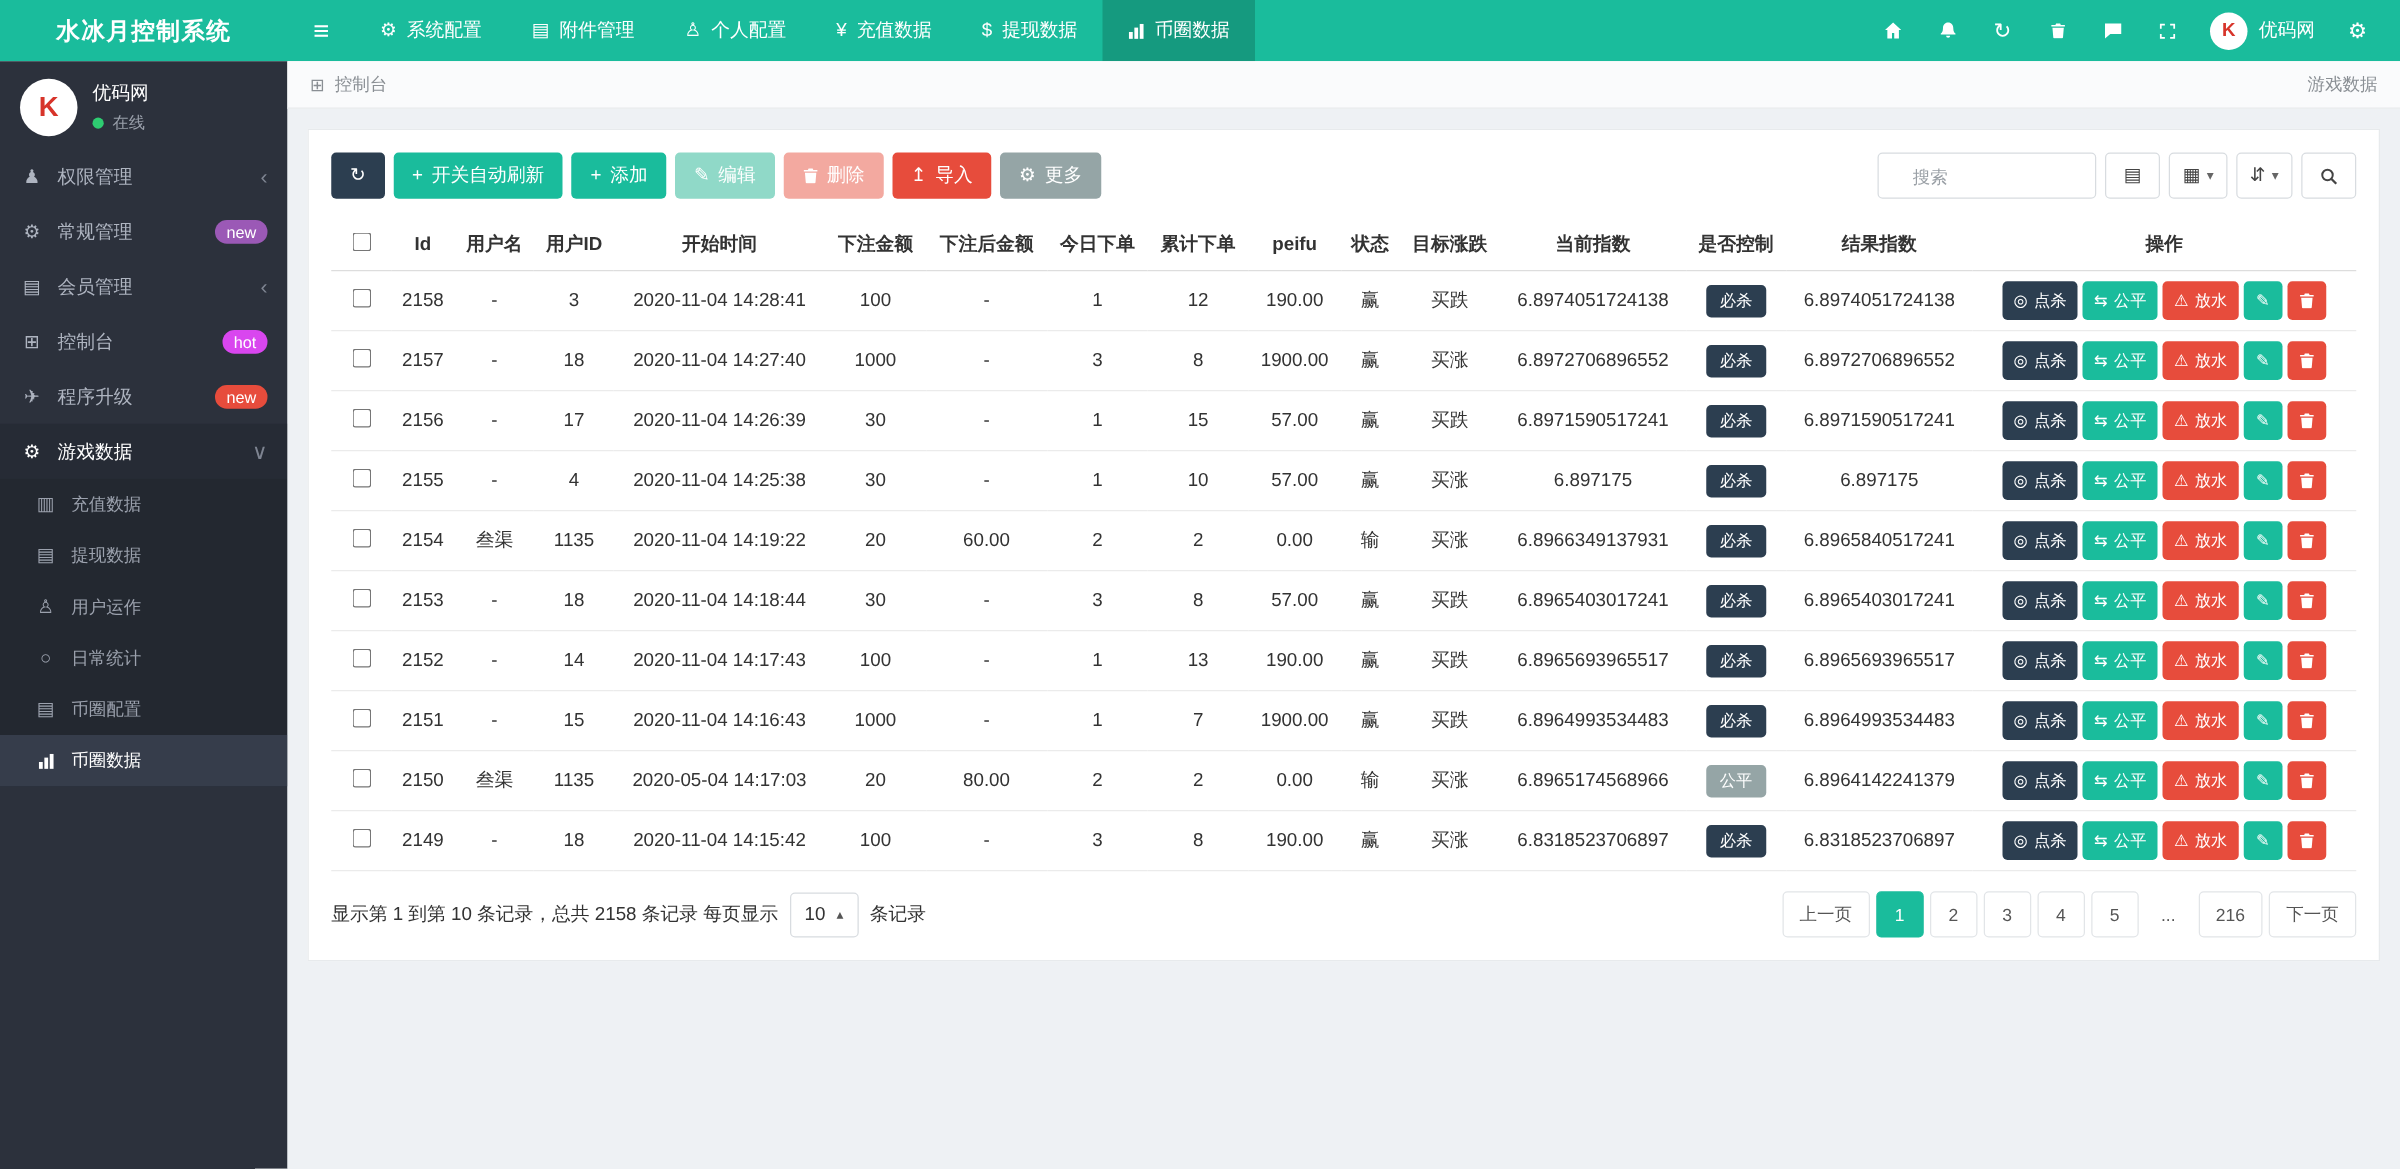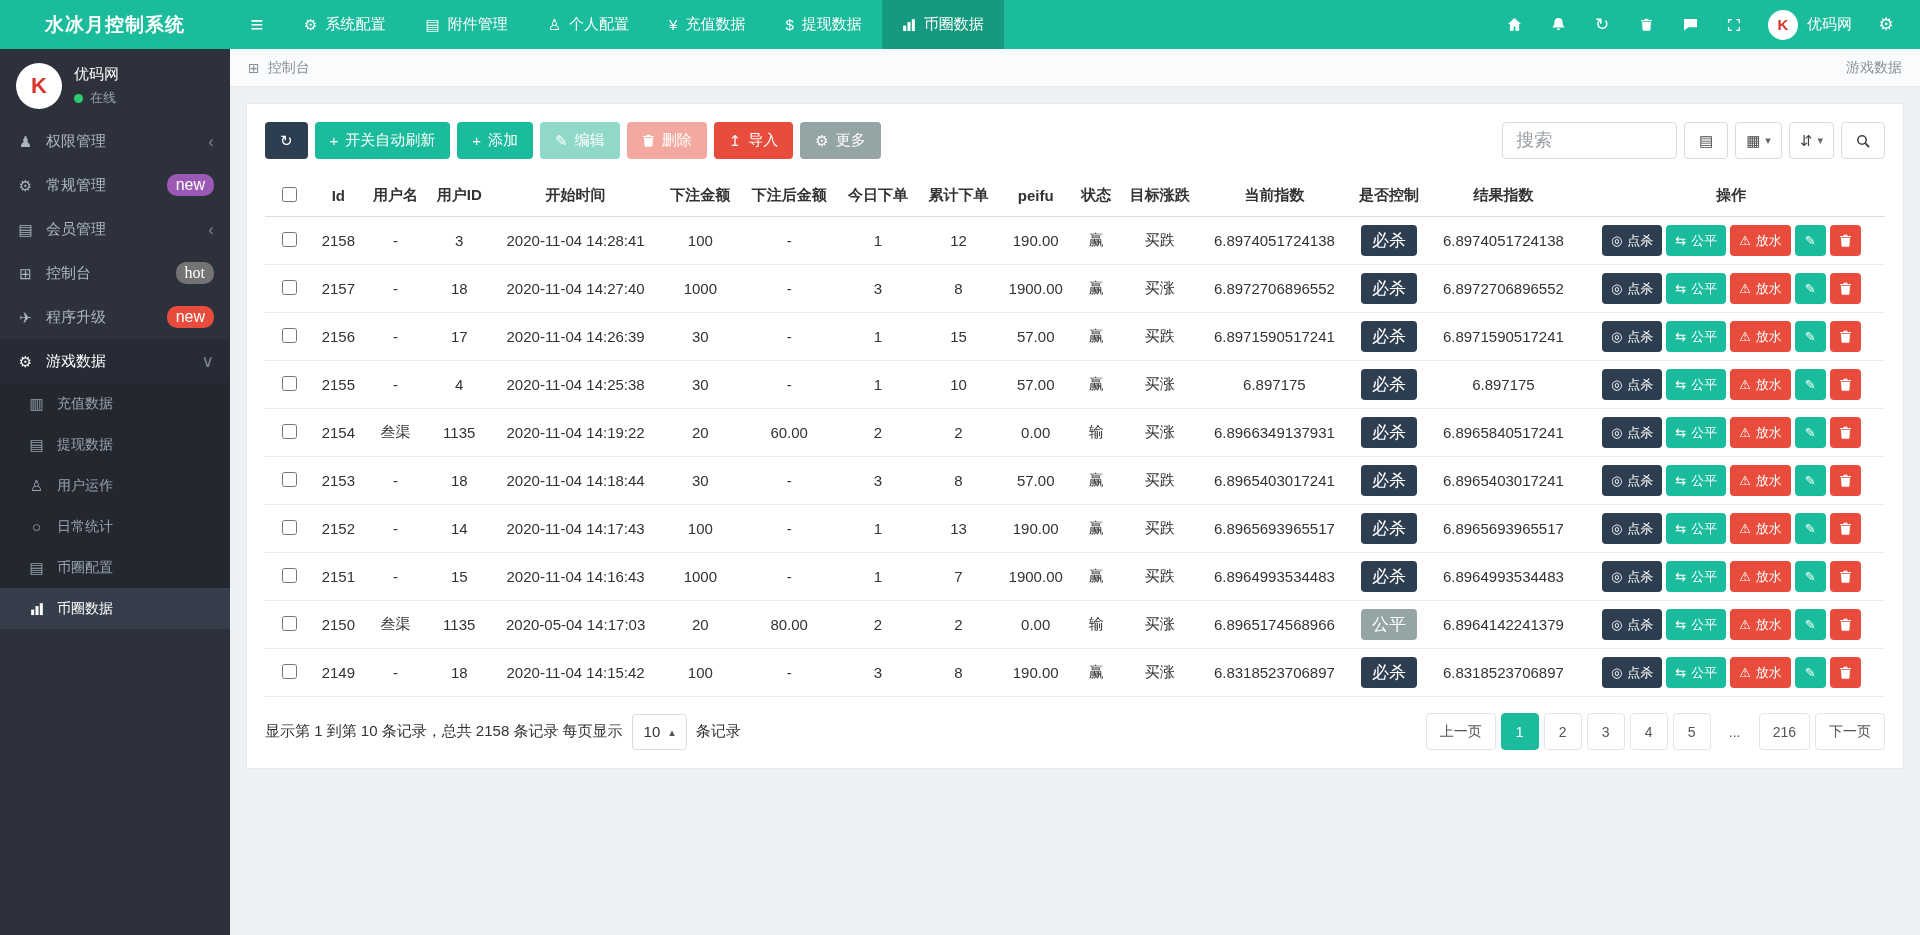--- a/index.html
+++ b/index.html
@@ -25,23 +25,23 @@
 .sb-avatar{width:46px;height:46px;border-radius:50%;background:#fff;color:#d7342a;display:flex;align-items:center;justify-content:center;font-weight:bold;font-size:22px;flex-shrink:0;}
 .profile-name{color:#fff;font-size:15px;margin-bottom:5px;}
 .profile-status{color:#9aa0ab;font-size:13px;display:flex;align-items:center;gap:7px;}
 .dot{width:9px;height:9px;border-radius:50%;background:#2ecc71;display:inline-block;}
 .sb-search{margin:8px 14px 12px;height:40px;background:#252a33;border-radius:4px;display:flex;align-items:center;justify-content:space-between;padding:0 13px;color:#8a909c;font-size:14px;cursor:text;}
 .menu{flex:1;overflow:hidden;}
 .menu-item{height:44px;display:flex;align-items:center;gap:11px;padding:0 16px;color:#aeb4c0;font-size:15px;cursor:pointer;}
 .menu-item.active{background:#262b35;color:#fff;}
 .mi-ic{width:19px;display:inline-flex;justify-content:center;font-size:15px;flex-shrink:0;}
 .chev{margin-left:auto;color:#7e8491;font-size:17px;line-height:1;}
-.badge{margin-left:auto;color:#fff;font-size:16px;padding:2px 9px;border-radius:10px;}
+.badge{margin-left:auto;color:#fff;font-size:13px;padding:2px 9px;border-radius:10px;}
 .badge-purple{background:#9b59b6;}
-.badge-cyan{background:#737373;font-family:Liberation Serif, serif;}
+.badge-cyan{background:#d946ef;}
 .badge-red{background:#e74c3c;}
 .submenu{background:#232830;}
 .submenu-item{height:41px;display:flex;align-items:center;gap:11px;padding:0 16px 0 27px;color:#9ba1ad;font-size:14px;cursor:pointer;}
 .submenu-item.active{background:#363d4b;color:#fff;}
 
 .main{flex:1;display:flex;flex-direction:column;min-width:0;background:#eef1f4;}
 .breadcrumb{height:38px;background:#fafbfc;border-bottom:1px solid #e8eaec;display:flex;align-items:center;justify-content:space-between;padding:0 18px;color:#8a8f94;font-size:14px;flex-shrink:0;}
 .bc-left{display:flex;align-items:center;gap:8px;cursor:pointer;}
 .content{padding:16px;flex:1;overflow:auto;}
 .card{background:#fff;border:1px solid #e7eaec;padding:18px;}
@@ -49,31 +49,31 @@
 .toolbar{display:flex;align-items:center;margin-bottom:16px;}
 .toolbar-left{display:flex;align-items:center;}
 .btn{height:37px;border:none;border-radius:4px;color:#fff;font-size:15px;padding:0 15px;display:inline-flex;align-items:center;gap:7px;margin-right:7px;cursor:pointer;font-family:inherit;}
 .btn-navy{background:#2c3e50;}
 .btn-teal{background:#1abc9c;}
 .btn-teal-disabled{background:#90d9c8;cursor:not-allowed;}
 .btn-red{background:#e74c3c;}
 .btn-red-disabled{background:#f3a9a0;cursor:not-allowed;}
 .btn-gray{background:#95a5a6;}
 .toolbar-right{margin-left:auto;display:flex;align-items:center;gap:7px;}
-.search-input{height:37px;width:175px;border:1px solid #d8dce0;border-radius:4px;padding:0 13px;font-size:18px;font-family:inherit;color:#333;outline:none;background:#fff;}
+.search-input{height:37px;width:175px;border:1px solid #d8dce0;border-radius:4px;padding:0 27px;font-size:14px;font-family:inherit;color:#333;outline:none;background:#fff;}
 .search-input::placeholder{color:#9aa0a6;}
 .view-btns{display:flex;gap:7px;}
 .view-btn{height:37px;min-width:44px;background:#fff;border:1px solid #d8dce0;border-radius:4px;display:inline-flex;align-items:center;justify-content:center;gap:5px;color:#444;font-size:15px;cursor:pointer;padding:0 10px;}
 .vcaret{font-size:11px;color:#666;}
 
 .table{width:100%;border-collapse:collapse;font-size:15px;color:#333;}
 .table th{font-weight:bold;text-align:center;padding:11px 6px;border-bottom:1px solid #ddd;white-space:nowrap;cursor:pointer;}
 .table td{text-align:center;padding:7px 6px;border-bottom:1px solid #ebebeb;white-space:nowrap;}
 .col-check{width:48px;}
-.ctrl{display:inline-block;padding:4px 11px;border-radius:4px;color:#fff;font-size:17px;}
+.ctrl{display:inline-block;padding:4px 11px;border-radius:4px;color:#fff;font-size:13px;}
 .ctrl-dark{background:#2c3e50;}
 .ctrl-gray{background:#95a5a6;}
 .act{display:inline-flex;align-items:center;gap:5px;height:31px;padding:0 9px;border:none;border-radius:4px;color:#fff;font-size:13px;margin:1px 2px;cursor:pointer;font-family:inherit;vertical-align:middle;}
 .act-navy{background:#2c3e50;}
 .act-teal{background:#1abc9c;}
 .act-red{background:#e74c3c;}
 .act-sq{width:31px;padding:0;justify-content:center;}
 
 .table-footer{display:flex;align-items:center;justify-content:space-between;margin-top:16px;font-size:15px;color:#333;}
 .records-summary{display:flex;align-items:center;white-space:nowrap;}

